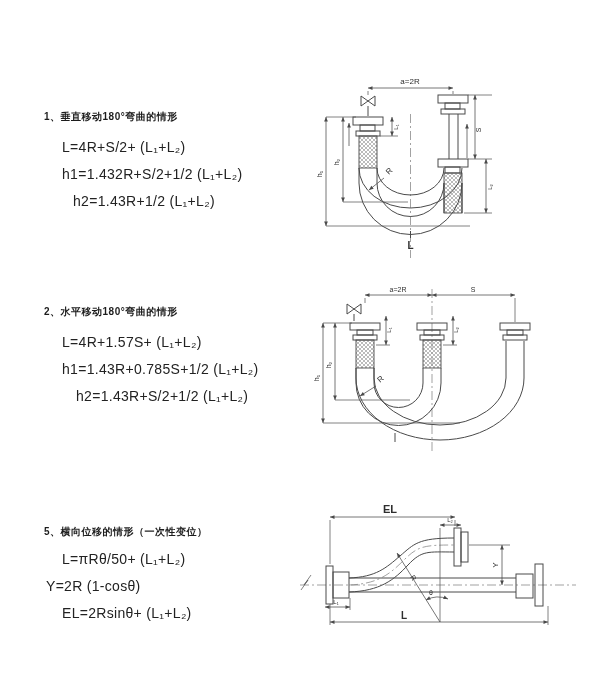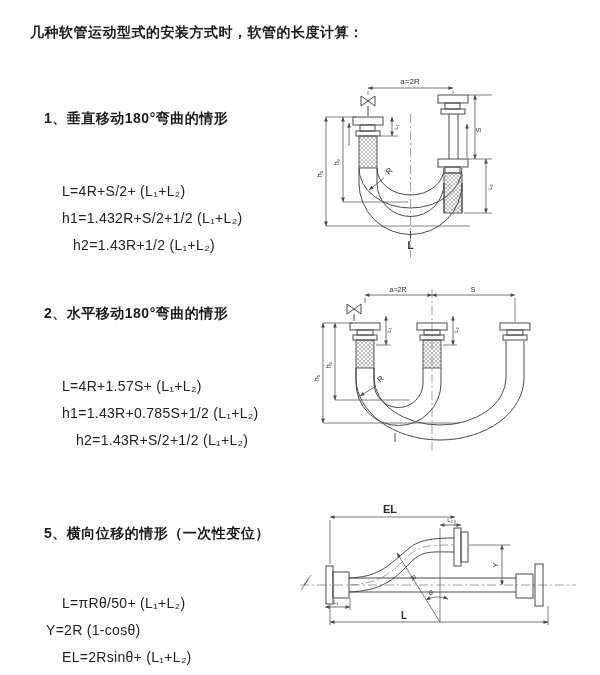--- a/index.html
+++ b/index.html
@@ -1,36 +1,35 @@
 <!DOCTYPE html>
 <html><head>
 <meta charset="utf-8">
 <style>
   html,body{margin:0;padding:0;background:#e8e8e8;}
   .page{position:relative;width:600px;height:675px;background:#ffffff;overflow:hidden;
         font-family:"Liberation Sans","DejaVu Sans",sans-serif;color:#1c1c1c;}
   .abs{position:absolute;white-space:nowrap;}
   .title{font-size:14px;font-weight:600;letter-spacing:0.5px;}
-  .heading{font-size:14px;font-weight:600;letter-spacing:0.5px;}
-  .formula{font-size:14px;font-weight:400;letter-spacing:0.3px;color:#222;margin-top:44px;}
+  .heading{font-size:10px;font-weight:600;letter-spacing:0.5px;}
+  .formula{font-size:14px;font-weight:400;letter-spacing:0.3px;color:#222;}
   svg{position:absolute;overflow:visible;}
   svg .ln{stroke:#4a4a4a;stroke-width:1;fill:none;}
   svg .thin{stroke:#5a5a5a;stroke-width:0.75;fill:none;}
   svg .dim{stroke:#4a4a4a;stroke-width:0.75;fill:none;}
   svg .cl{stroke:#7a7a7a;stroke-width:0.7;fill:none;stroke-dasharray:9 3 2 3;}
   svg .braid{fill:url(#braid);stroke:#4a4a4a;stroke-width:0.9;}
   svg text{fill:#2e2e2e;font-family:"Liberation Sans","DejaVu Sans",sans-serif;}
   .t6{font-size:6px;} .t7{font-size:7px;} .t8{font-size:8px;} .t10{font-size:10px;} .t11{font-size:11px;font-weight:600;}
 </style>
 </head>
 <body>
 
 <div class="page">
 
-  <div class="abs title" style="left:30px;top:24px;">几种软管运动型式的安装方式时，软管的长度计算：</div>
 
   <div>
     <div class="abs heading" style="left:44px;top:110px;">1、垂直移动180°弯曲的情形</div>
     <div class="abs formula" style="left:62px;top:139px;">L=4R+S/2+ (L₁+L₂)</div>
     <div class="abs formula" style="left:62px;top:166px;">h1=1.432R+S/2+1/2 (L₁+L₂)</div>
     <div class="abs formula" style="left:73px;top:193px;">h2=1.43R+1/2 (L₁+L₂)</div>
   </div>
 
   <div>
     <div class="abs heading" style="left:44px;top:305px;">2、水平移动180°弯曲的情形</div>

